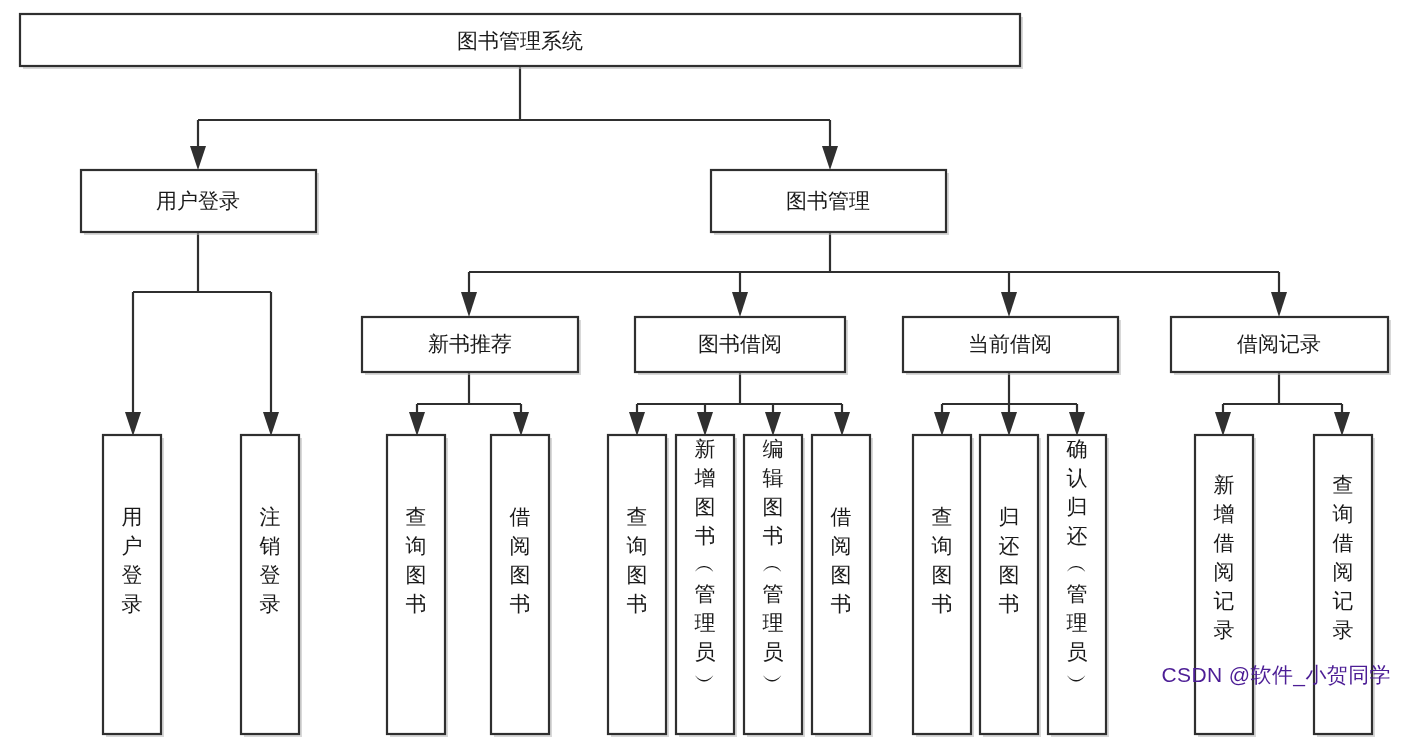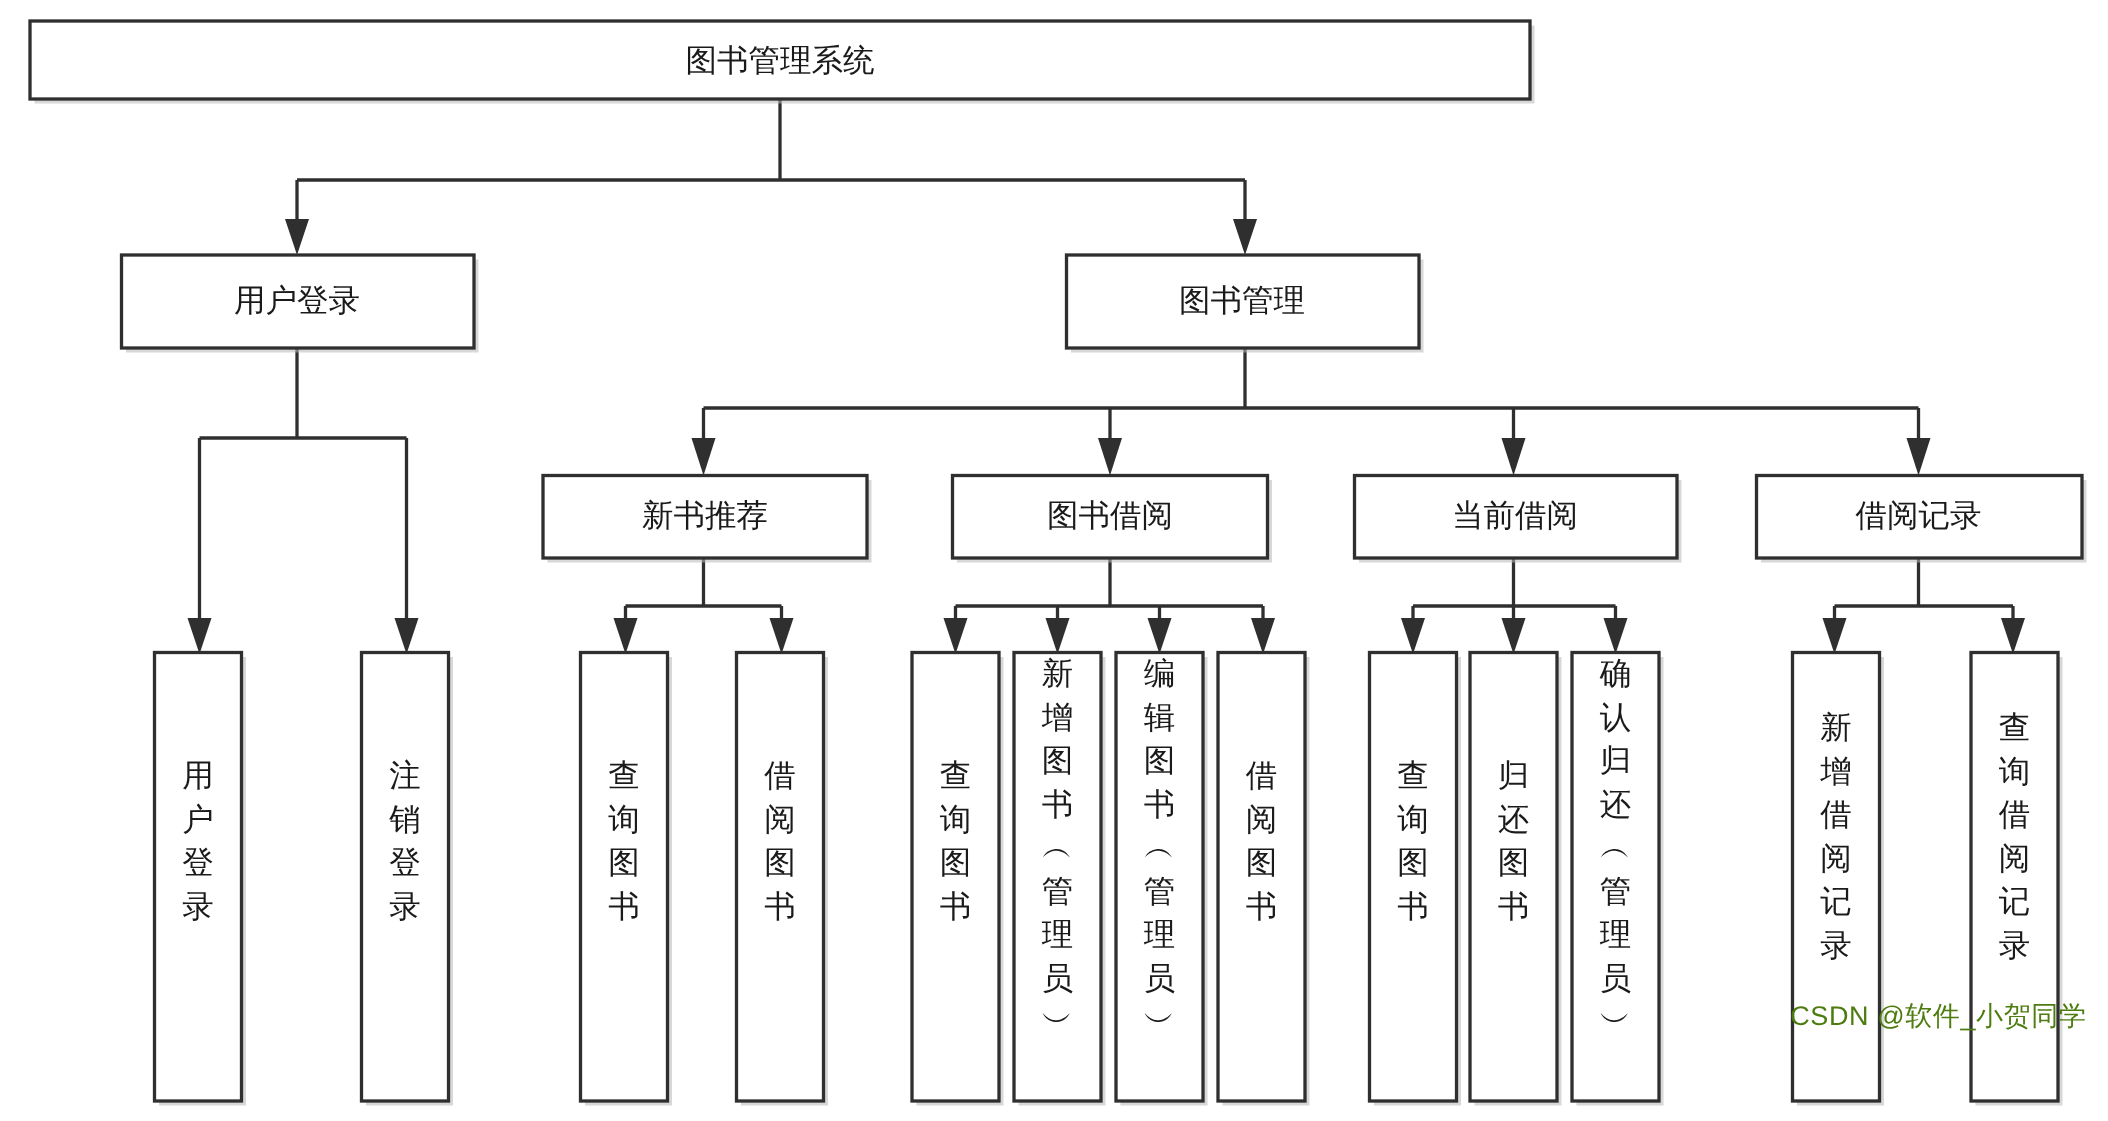--- a/index.html
+++ b/index.html
@@ -51,22 +51,22 @@
     font-family: "Liberation Sans", "DejaVu Sans", sans-serif;
     font-size: 21px;
     fill: #1a1a1a;
     text-anchor: middle;
   }
   .watermark {
     position: absolute;
     right: 14px;
     bottom: 8px;
     font-family: "Liberation Sans", "DejaVu Sans", sans-serif;
-    font-size: 18px;
-    color: #4d7c0f;
+    font-size: 21px;
+    color: #4c1d95;
     letter-spacing: 0.4px;
     white-space: nowrap;
     pointer-events: none;
   }
 </style>
 </head>
 <body>
 
 <div id="diagram-root">
   <svg width="1405" height="747" viewBox="0 0 1405 747" xmlns="http://www.w3.org/2000/svg">

